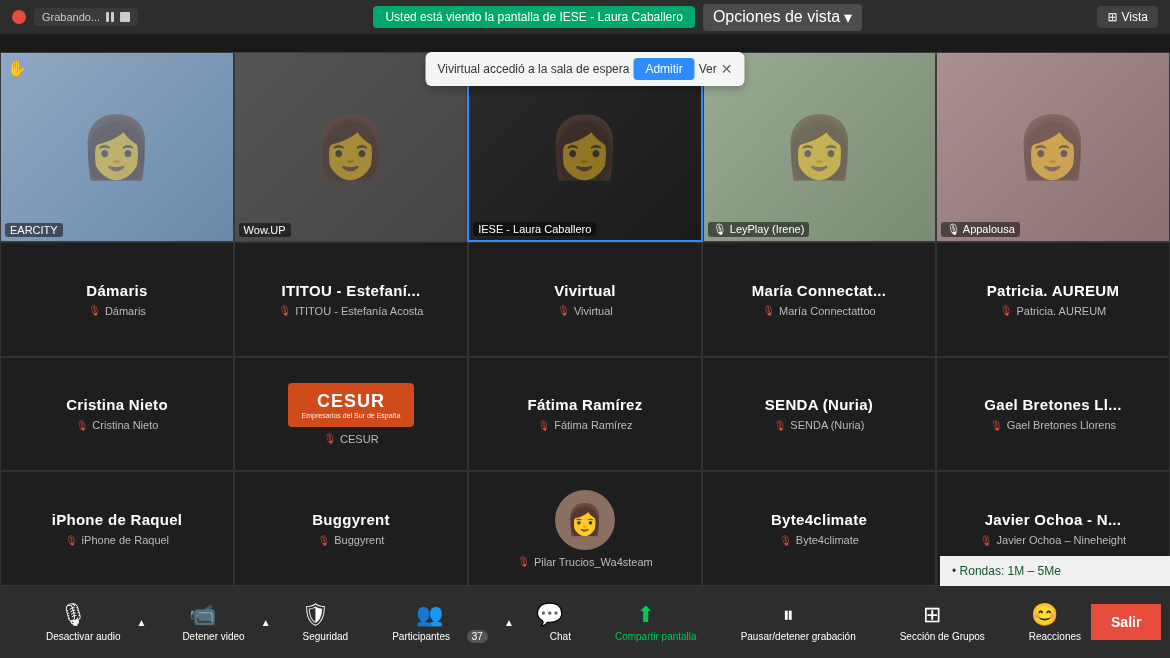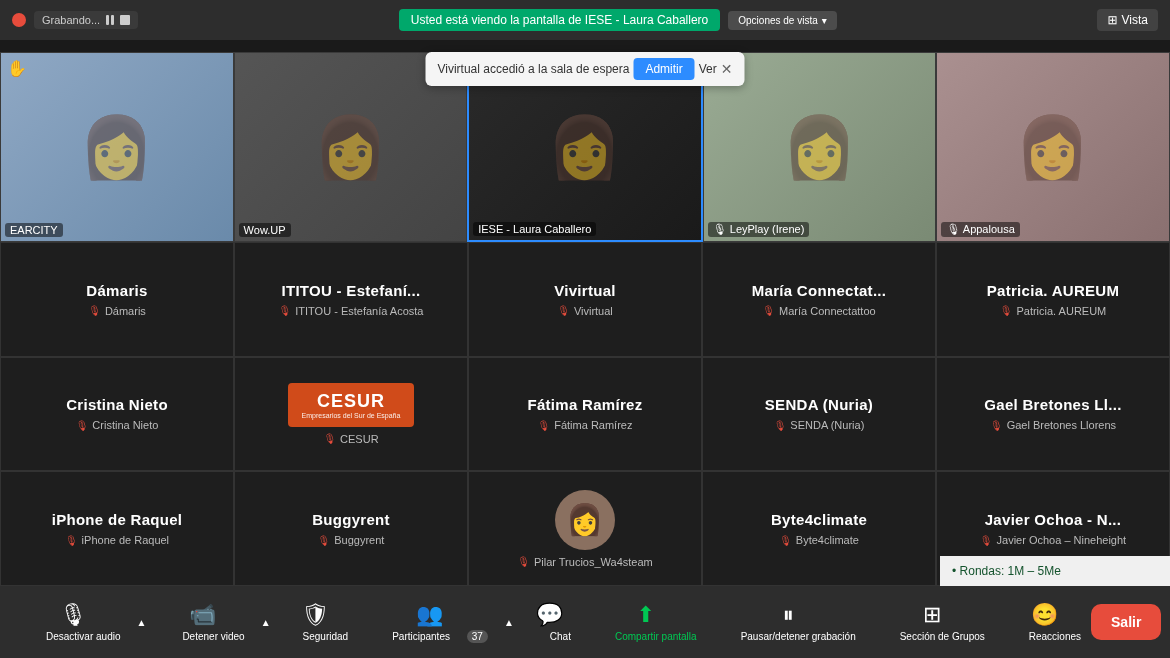--- a/index.html
+++ b/index.html
@@ -11,21 +11,21 @@
       overflow: hidden;
       position: relative;
     }
 
     
     .top-bar {
       position: absolute;
       top: 0;
       left: 0;
       right: 0;
-      height: 40px;
+      height: 34px;
       background: #2d2d2d;
       display: flex;
       align-items: center;
       justify-content: space-between;
       padding: 0 12px;
       z-index: 100;
     }
     .top-bar-left {
       display: flex;
       align-items: center;
@@ -67,21 +67,21 @@
       background: #00a86b;
       color: white;
       font-size: 12px;
       padding: 4px 12px;
       border-radius: 4px;
       font-weight: 500;
     }
     .view-options-btn {
       background: rgba(255,255,255,0.15);
       color: white;
-      font-size: 10px;
+      font-size: 16px;
       padding: 4px 10px;
       border-radius: 4px;
       cursor: pointer;
       display: flex;
       align-items: center;
       gap: 4px;
     }
     .top-bar-right {
       display: flex;
       align-items: center;
@@ -281,21 +281,21 @@
       font-size: 10px;
       padding: 1px 5px;
       border-radius: 10px;
       margin-left: 14px;
     }
     .exit-btn {
       background: #e74c3c;
       color: white;
       border: none;
       padding: 10px 20px;
-      border-radius: 10px;
+      border-radius: 0;
       font-size: 14px;
       font-weight: 600;
       cursor: pointer;
     }
 
     
     .video-bg-1 { background: linear-gradient(135deg, #8fa8c4, #6a8aaa); }
     .video-bg-2 { background: linear-gradient(135deg, #555, #444); }
     .video-bg-3 { background: linear-gradient(135deg, #2a2a2a, #1a1a1a); }
     .video-bg-4 { background: linear-gradient(135deg, #9aab94, #7a8a74); }

